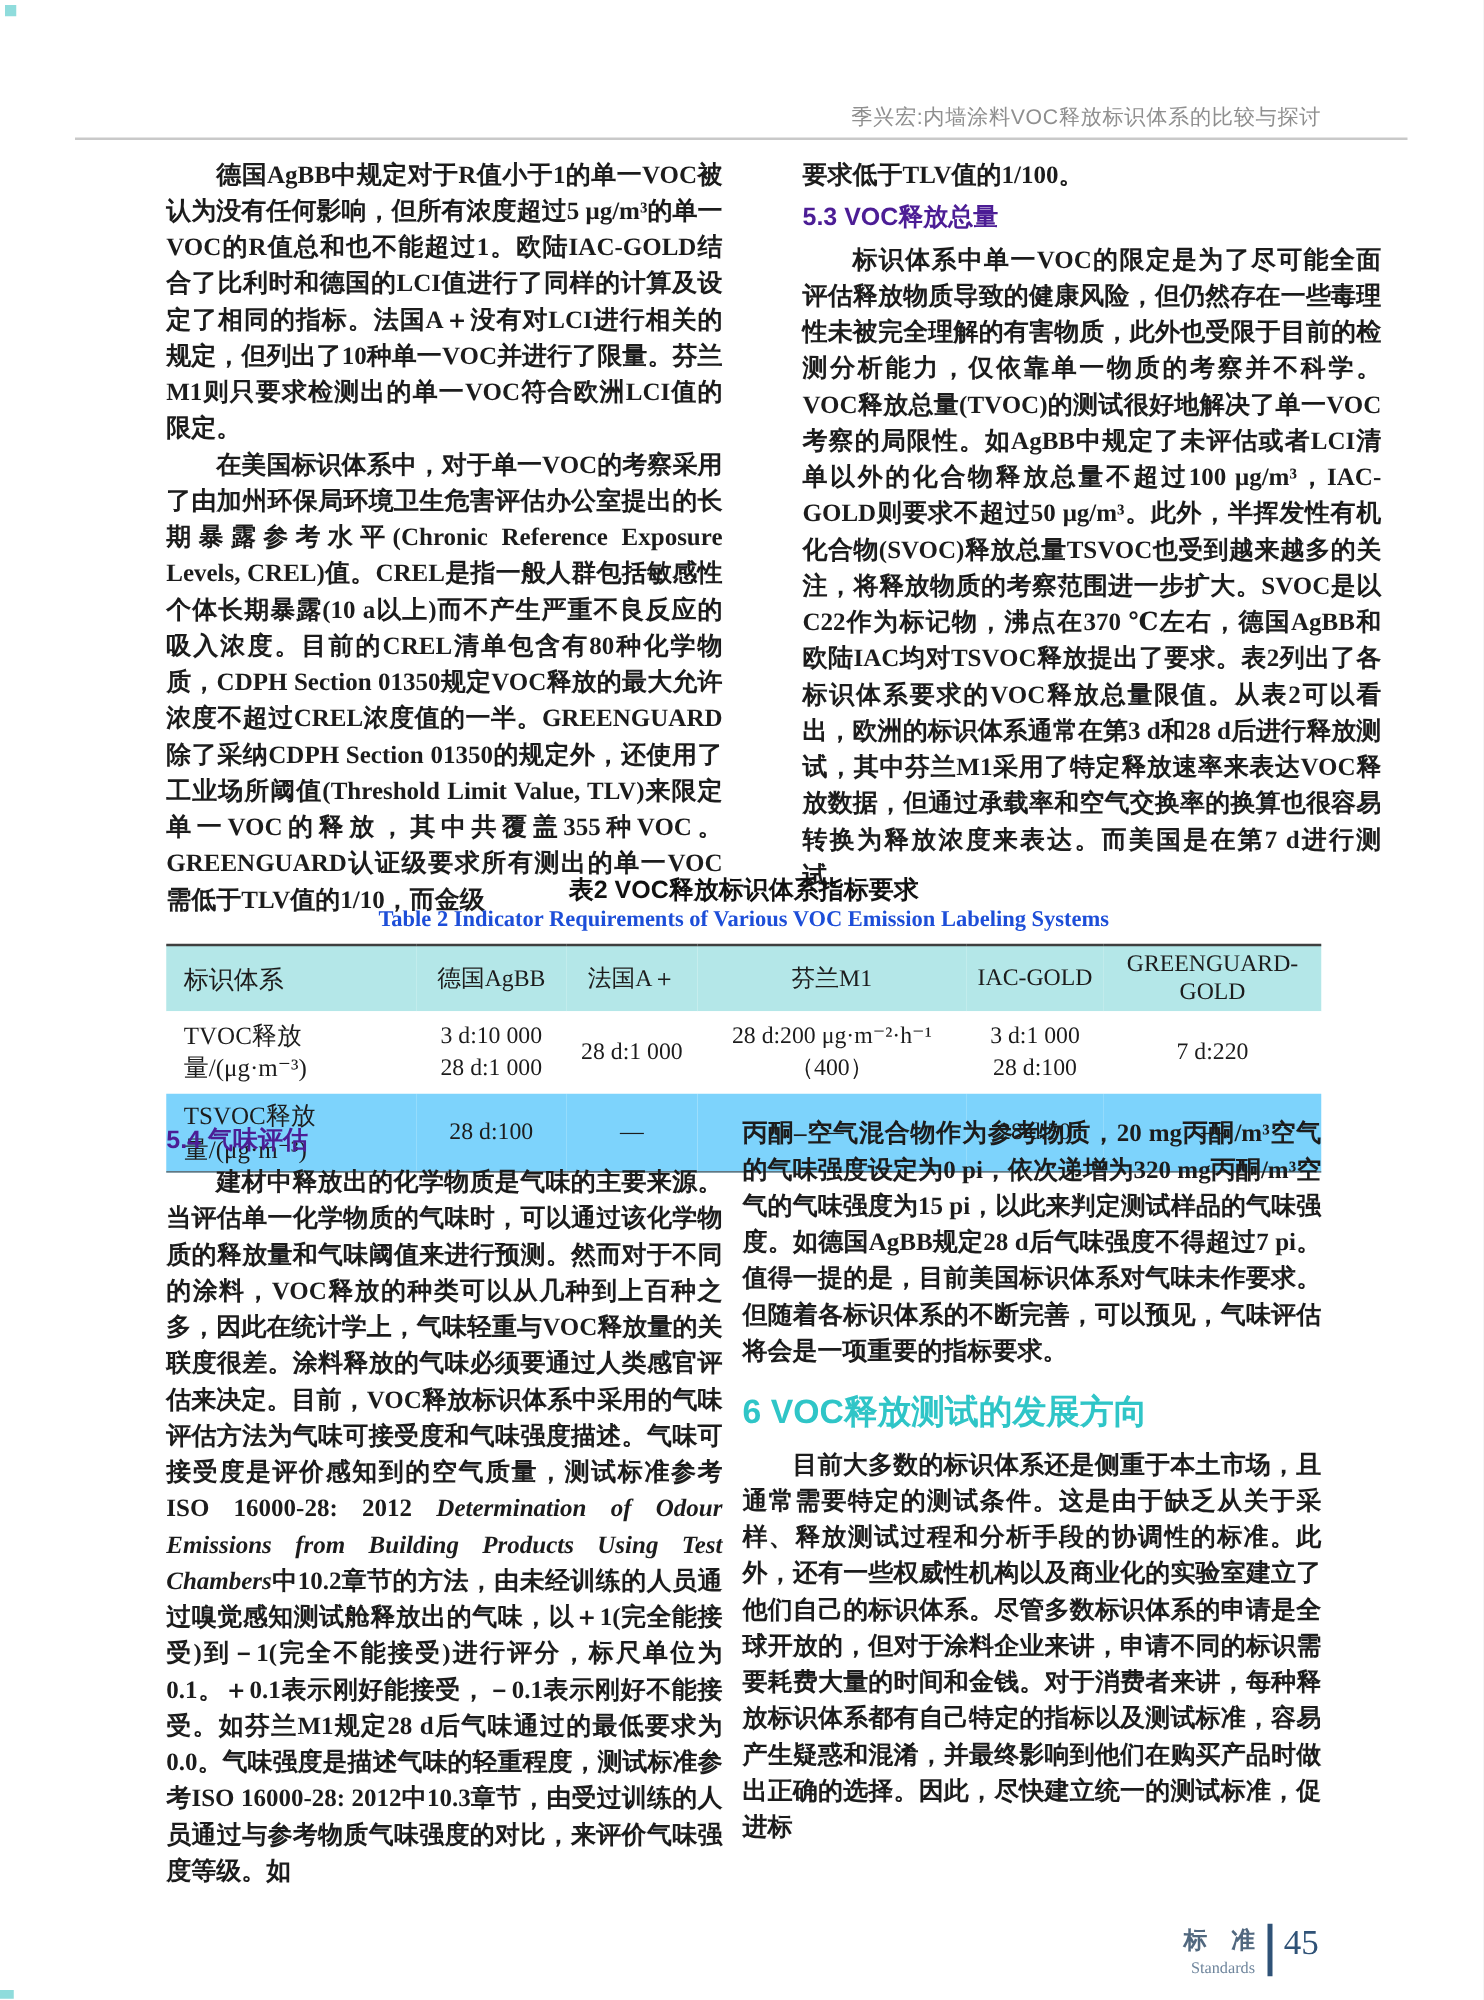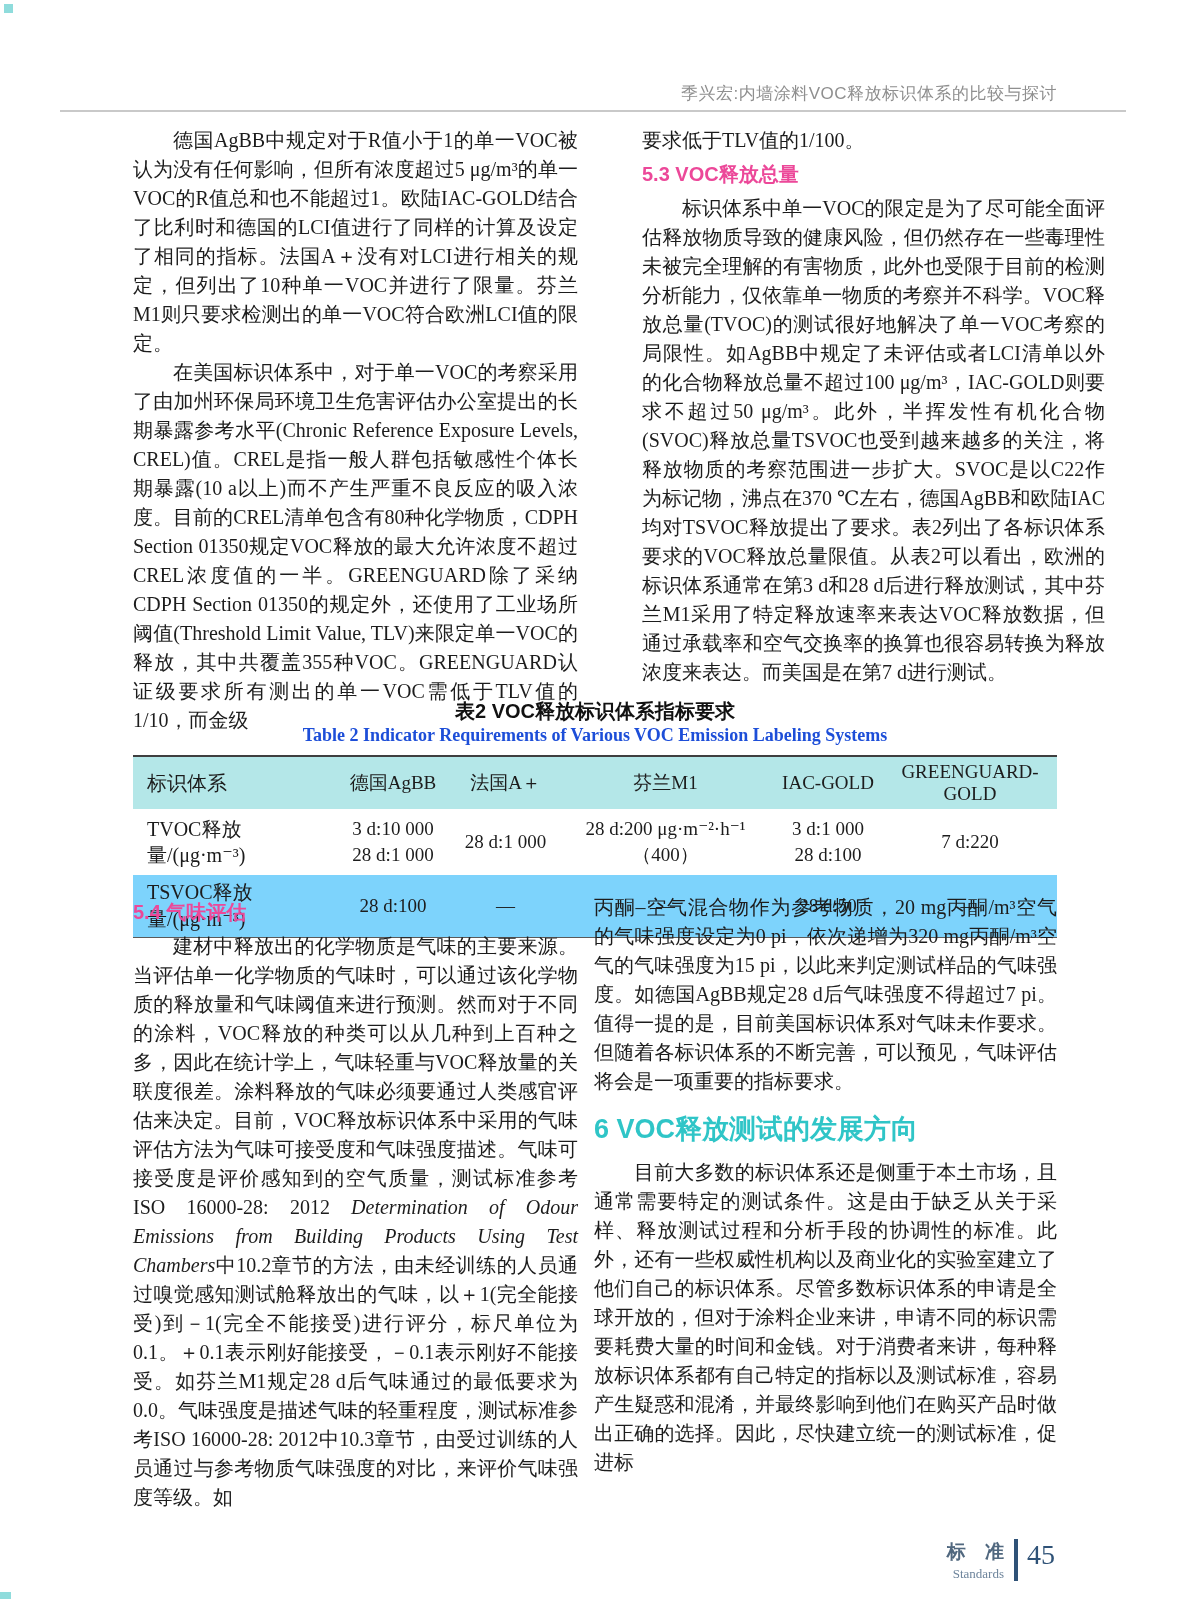--- a/index.html
+++ b/index.html
@@ -28,29 +28,29 @@
   }
 
   .block { position: absolute; }
   .col-left-top  { left: 133px; top: 126px; width: 445px; }
   .col-right-top { left: 594px; top: 126px; width: 463px; margin-left: 48px; }
   .col-left-bot  { left: 133px; top: 893px; width: 445px; }
   .col-right-bot { left: 594px; top: 893px; width: 463px; }
 
   .para {
     font-size: 20px; line-height: 29px; text-align: justify;
-    margin: 0; text-indent: 2em;
+    margin: 0; text-indent: 2em; font-weight: bold;
   }
   .para.no-indent { text-indent: 0; }
   .para i { font-style: italic; }
 
   .subheading {
     font-family: "Liberation Sans", sans-serif;
     font-size: 20px; line-height: 29px; font-weight: 700;
-    color: #ec4899; margin: 5px 0 5px 0;
+    color: #4c1d95; margin: 5px 0 5px 0;
   }
   .mainheading {
     font-family: "Liberation Sans", sans-serif;
     font-size: 27px; line-height: 34px; font-weight: 700;
     color: #2fc5c7; margin: 16px 0 12px 0;
   }
 
   .table-block { position: absolute; left: 133px; top: 698px; width: 924px; }
   .tcap-zh {
     text-align: center; font-size: 20px; font-weight: 700;

